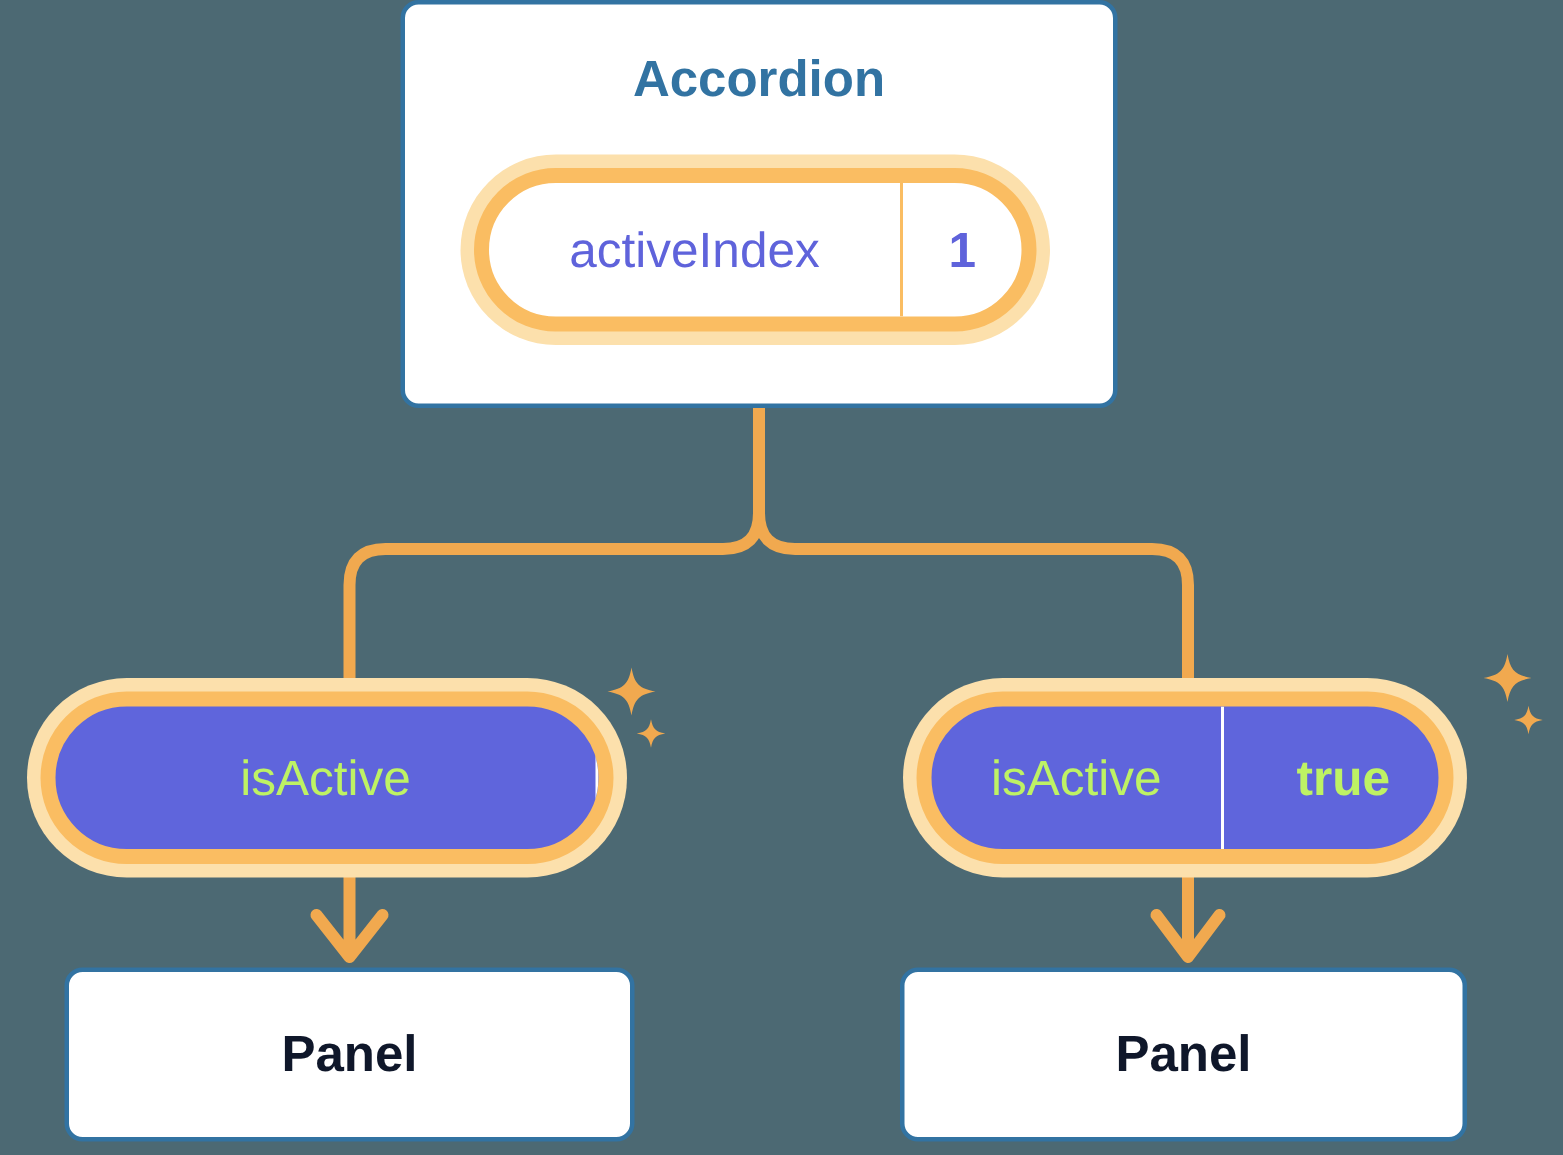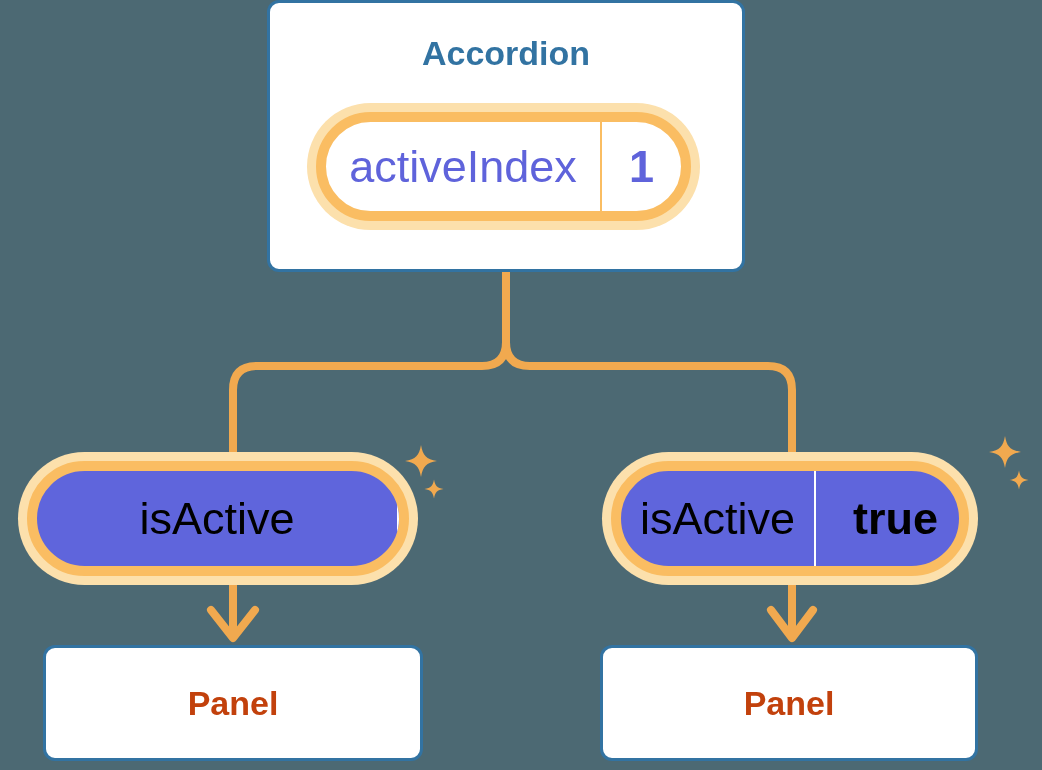--- a/index.html
+++ b/index.html
@@ -50,21 +50,21 @@
     font-size: 34px;
     font-weight: 700;
     color: #3273A2;
   }
   .panel-box {
     display: flex;
     align-items: center;
     justify-content: center;
     font-size: 34px;
     font-weight: 700;
-    color: #c2410c;
+    color: #0f172a;
   }
   .panel-left  { left: 43px;  top: 645px; width: 380px; height: 116px; }
   .panel-right { left: 600px; top: 645px; width: 378px; height: 116px; }
 
   .pill {
     position: absolute;
     box-sizing: border-box;
     display: flex;
     align-items: stretch;
     border: 10px solid #FABD62;
@@ -73,30 +73,30 @@
     overflow: hidden;
   }
   .prop-pill {
     left: 316px; top: 112px;
     width: 375px; height: 109px;
     background: #FFFFFF;
     color: #5F63DB;
   }
   .state-pill {
     background: #5F65DC;
-    color: #000000;
+    color: #bef264;
   }
   .state-left  { left: 27px;  top: 461px; width: 382px; height: 115px; }
   .state-right { left: 611px; top: 461px; width: 358px; height: 115px; }
 
   .cell {
     display: flex;
     align-items: center;
     justify-content: center;
-    font-size: 45px;
+    font-size: 33px;
     white-space: nowrap;
   }
   .cell.name { flex: 1; }
   .cell.value { font-weight: 700; }
   .prop-pill  .cell.value { width: 79px; }
   .state-left  .cell.value { width: 151px; }
   .state-right .cell.value { width: 127px; padding-left: 16px; }
 
   .divider { width: 2px; flex: 0 0 2px; }
   .prop-pill  .divider { background: #FABD62; }

